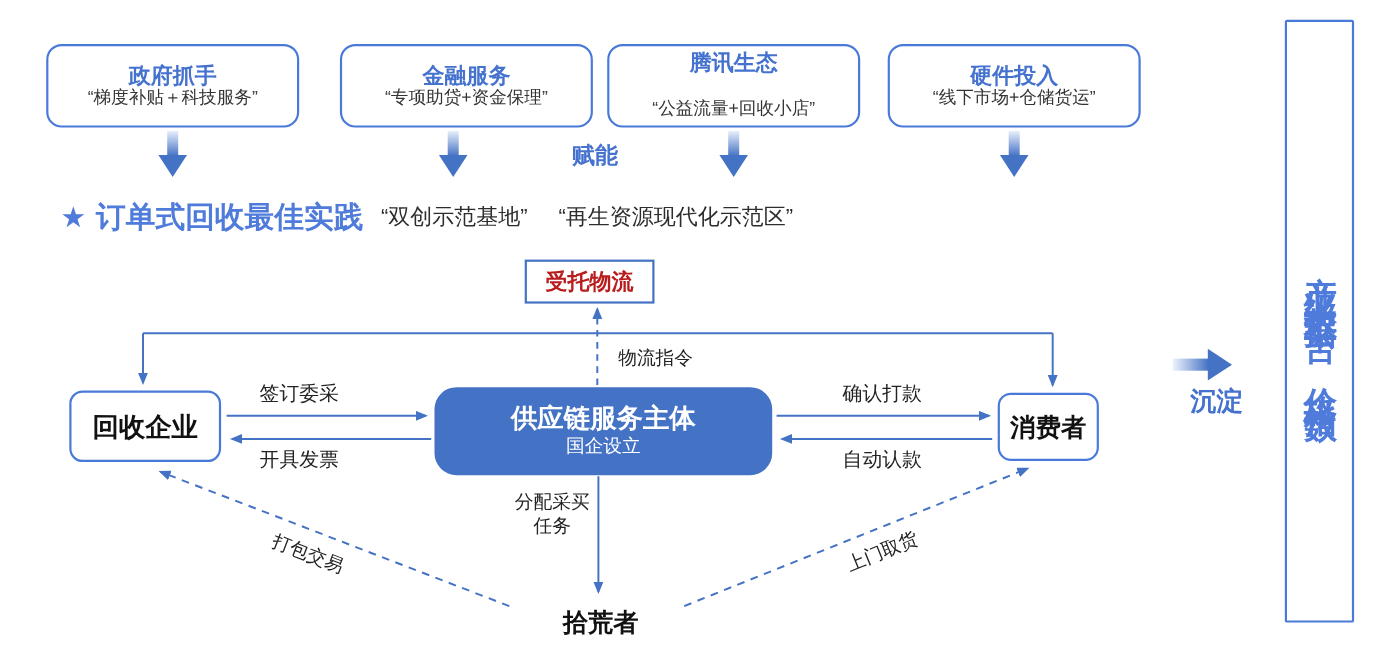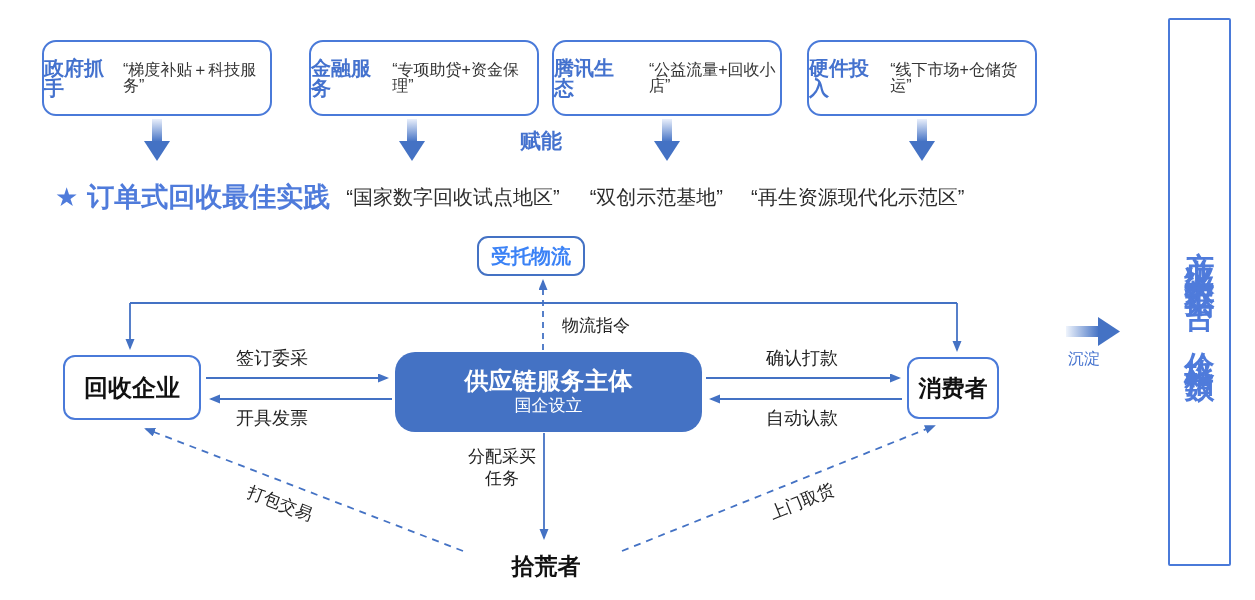--- a/index.html
+++ b/index.html
@@ -4,45 +4,45 @@
 <style>
   html,body{margin:0;padding:0;}
   body{
     width:1255px;height:600px;position:relative;background:#ffffff;
     font-family:"Liberation Sans", sans-serif;overflow:hidden;
   }
   
   .ebox{
     position:absolute;top:40px;height:76px;box-sizing:border-box;
     border:2px solid #4A7AD9;border-radius:14px;background:#fff;
-    display:flex;flex-direction:row;align-items:center;justify-content:center;gap:3px;
+    display:flex;flex-direction:column;align-items:center;justify-content:center;gap:3px;
   }
   .ebox .t{color:#4472CE;font-size:20px;font-weight:700;line-height:1;}
   .ebox .s{color:#333333;font-size:16px;line-height:1;}
   .b1{left:42px;width:230px;}
   .b2{left:297px;width:230px;margin-left:12px;}
   .b3{left:552px;width:230px;gap:24px;}
   .b4{left:807px;width:230px;}
   .empower{
     position:absolute;left:505px;top:127px;width:72px;text-align:center;
     color:#4472CE;font-size:21px;font-weight:700;
   }
   
   .practice{position:absolute;left:55px;top:179px;display:flex;align-items:center;white-space:nowrap;}
   .practice .star{color:#4F7BDB;font-size:26px;margin-right:9px;}
   .practice .title{color:#4F7BDB;font-size:27px;font-weight:700;margin-right:16px;}
   .practice .badge{color:#2d2d2d;font-size:20px;font-weight:500;}
   .practice .badge.g1{margin-right:30px;}
   .practice .badge.g2{margin-right:28px;}
   
   .logistics{
-    position:absolute;left:477px;top:236px;width:108px;height:40px;box-sizing:border-box;
-    border:2px solid #4472C4;border-radius:11px;background:#fff;
+    position:absolute;left:477px;top:236px;width:118px;height:40px;box-sizing:border-box;
+    border:2px solid #4472C4;border-radius:0;background:#fff;
     display:flex;align-items:center;justify-content:center;
-    font-size:20px;font-weight:600;color:#3b82f6;
+    font-size:20px;font-weight:600;color:#b91c1c;
   }
   .node{
     position:absolute;box-sizing:border-box;background:#fff;
     border:2.5px solid #4A7AD9;border-radius:12px;
     display:flex;align-items:center;justify-content:center;
     font-weight:700;color:#111;
   }
   .recycler{left:63px;top:355px;width:138px;height:65px;font-size:24px;}
   .consumer{left:907px;top:357px;width:92px;height:62px;font-size:23px;}
   .hub{
@@ -56,21 +56,21 @@
   .elabel{position:absolute;color:#222222;font-size:18px;text-align:center;}
   .lab-sign{left:202px;top:346px;width:140px;}
   .lab-invoice{left:202px;top:406px;width:140px;}
   .lab-confirm{left:732px;top:346px;width:140px;}
   .lab-auto{left:732px;top:406px;width:140px;}
   .lab-logcmd{left:551px;top:314px;width:90px;text-align:center;font-size:17px;}
   .lab-assign{left:462px;top:446px;width:80px;font-size:17px;line-height:1.3;}
   .scavenger{position:absolute;left:496px;top:551px;width:100px;text-align:center;font-size:23px;font-weight:700;color:#111;}
   .lab-pack{left:230px;top:492px;width:100px;transform:rotate(21deg);font-size:17px;}
   .lab-pickup{left:752px;top:490px;width:100px;transform:rotate(-22deg);font-size:17px;}
-  .sediment{position:absolute;left:1068px;top:349px;width:62px;text-align:left;color:#4472CE;font-size:16px;font-weight:400;}
+  .sediment{position:absolute;left:1068px;top:349px;width:62px;text-align:right;color:#4472CE;font-size:24px;font-weight:700;}
   
   .platform{
     position:absolute;left:1168px;top:18px;width:63px;height:548px;box-sizing:border-box;
     border:2.5px solid #4A7AD9;border-radius:2px;background:#fff;
     display:flex;align-items:center;justify-content:center;
   }
   .platform .vtext{
     writing-mode:vertical-rl;color:#4F7BDB;font-size:30px;font-weight:600;
     letter-spacing:7px;line-height:1;
   }
@@ -151,21 +151,20 @@
 <div class="ebox b4">
   <div class="t">硬件投入</div>
   <div class="s">“线下市场+仓储货运”</div>
 </div>
 
 <div class="empower">赋能</div>
 
 <div class="practice">
   <span class="star">★</span>
   <span class="title">订单式回收最佳实践</span>
-  <span class="badge g1">“国家数字回收试点地区”</span>
   <span class="badge g2">“双创示范基地”</span>
   <span class="badge">“再生资源现代化示范区”</span>
 </div>
 
 <div class="logistics">受托物流</div>
 
 <div class="node recycler">回收企业</div>
 
 <div class="hub">
   <div class="ht">供应链服务主体</div>

